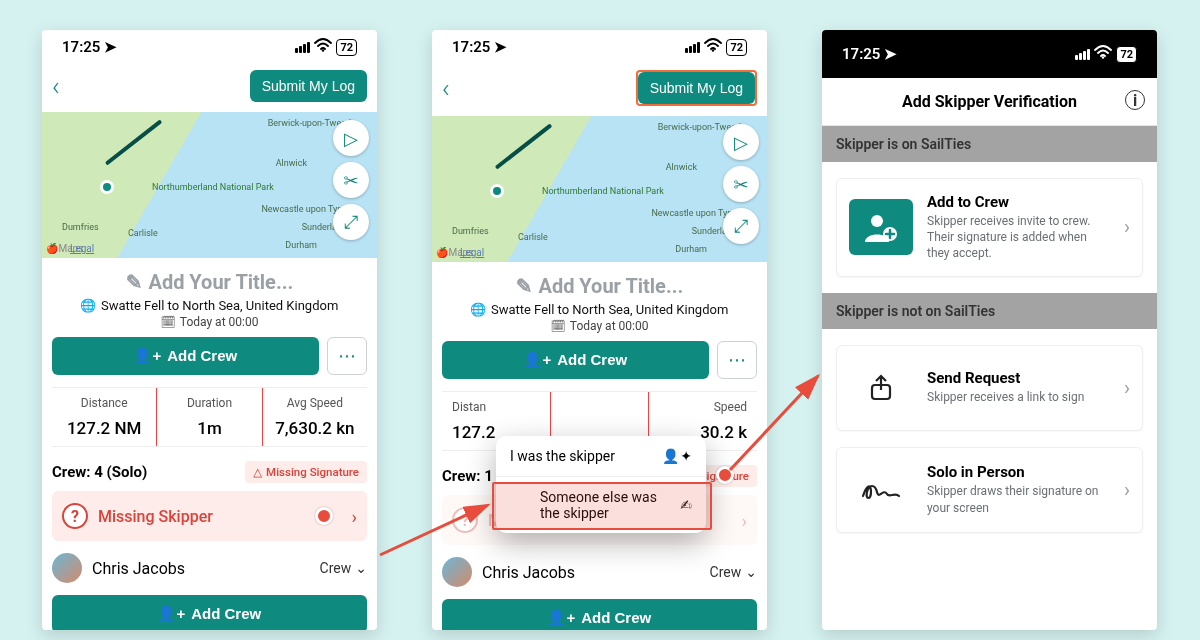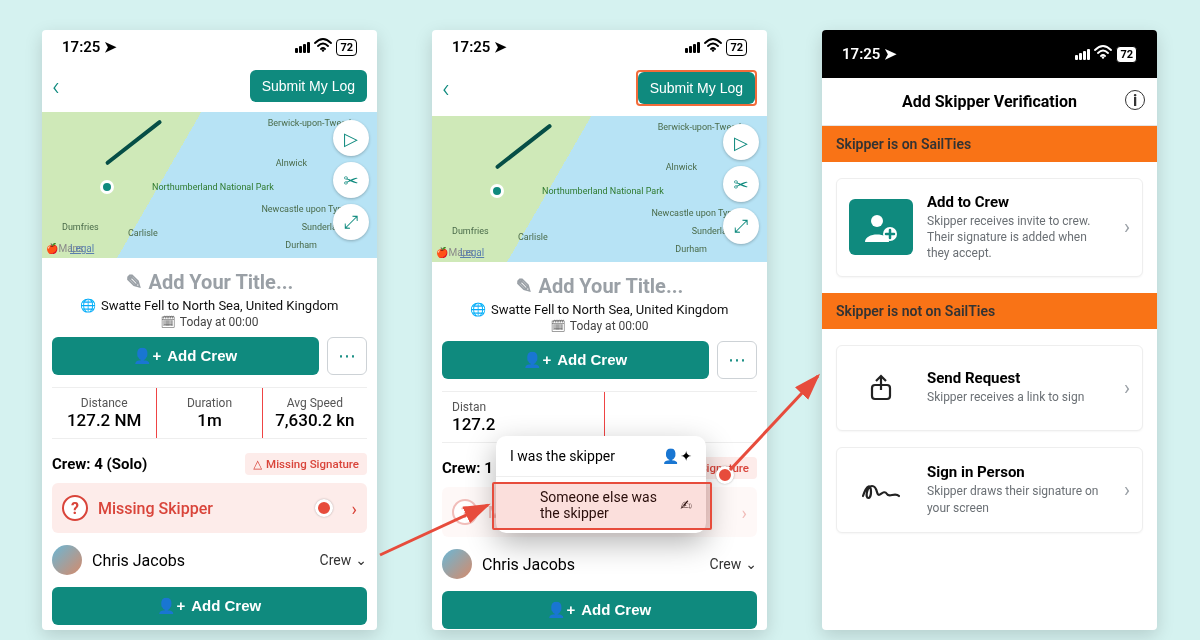--- a/index.html
+++ b/index.html
@@ -83,21 +83,21 @@
   .morebtn {
     width:40px; border:1px solid #cdd2d6; border-radius:6px; background:#fff; color:#0f8a7e;
     display:flex; align-items:center; justify-content:center; font-size:18px;
   }
 
   
   .stats { display:flex; margin:12px 10px 0; border-top:1px solid #eee; border-bottom:1px solid #eee; }
   .stat { flex:1; text-align:center; padding:8px 0; }
   .stat + .stat { border-left:1px solid #ef4444; }
   .stat .lbl { font-size:12px; color:#555; }
-  .stat .val { font-size:17px; font-weight:500; margin-top:0;}
+  .stat .val { font-size:17px; font-weight:500; margin-top:8px;}
 
   
   .crewhdr { display:flex; justify-content:space-between; align-items:center; padding:14px 10px 8px; }
   .crewhdr .left { font-weight:700; font-size:15px; }
   .warnpill {
     display:inline-flex; align-items:center; gap:4px; color:#d9443a; background:#fdecea;
     font-size:11.5px; padding:4px 8px; border-radius:4px; font-weight:500;
   }
 
   
@@ -137,21 +137,21 @@
   }
 
   
   .p3 .statusbar { background:#000; color:#fff; height:48px; }
   .p3 .sheethdr {
     background:#fff; text-align:center; padding:14px 18px; font-weight:700; font-size:16px;
     border-bottom:1px solid #e5e5e5; position:relative;
   }
   .p3 .sheethdr .info { position:absolute; right:12px; top:12px; font-size:16px; color:#333;
     width:20px;height:20px;border:1.5px solid #333;border-radius:50%;display:flex;align-items:center;justify-content:center;}
-  .sectionhdr { background:#f97316; padding:10px 14px; font-size:14px; font-weight:600; color:#333; }
+  .sectionhdr { background:#a3a3a3; padding:10px 14px; font-size:14px; font-weight:600; color:#333; }
   .card {
     margin:16px 14px; background:#fff; border:1px solid #eee; border-radius:6px;
     display:flex; align-items:center; gap:14px; padding:14px 12px; box-shadow:0 1px 2px rgba(0,0,0,.04);
   }
   .card .iconbox {
     width:64px; height:56px; border-radius:6px; display:flex; align-items:center; justify-content:center;
     font-size:28px; color:#333;
   }
   .card.teal .iconbox { background:#0f8a7e; color:#fff; }
   .card .body { flex:1; }
@@ -340,20 +340,24 @@
           <span>Add Crew</span>
         </button>
     <button class="morebtn">⋯</button>
   </div>
   <div class="stats">
     <div class="stat" style="text-align:left;padding-left:10px">
           <div class="lbl">Distan</div>
           <div class="val">127.2</div>
         </div>
     <div class="stat"></div>
+    <div class="stat" style="text-align:right;padding-right:10px">
+          <div class="lbl">Speed</div>
+          <div class="val">30.2 k</div>
+        </div>
   </div>
   <div class="crewhdr">
     <div class="left">Crew: 1 (S</div>
     <div class="warnpill">
           <span>g Signature</span>
         </div>
   </div>
   <div class="missrow faded">
     <div class="left">
           <div class="qmark">?</div>
@@ -444,21 +448,21 @@
         </div>
     <div class="go">›</div>
   </div>
   <div class="card">
     <div class="iconbox">
       <svg width="40" height="24" viewBox="0 0 40 24" fill="none" stroke="#222" stroke-width="2.2" stroke-linecap="round">
             <path d="M2 18 C6 6, 10 6, 10 14 C10 22, 4 22, 6 14 C8 6, 14 6, 16 14 C18 22, 22 10, 26 16 C28 20, 34 14, 38 18"></path>
           </svg>
     </div>
     <div class="body">
-          <div class="t">Sign in Person</div>
+          <div class="t">Solo in Person</div>
           <div class="d">Skipper draws their signature on your screen</div>
         </div>
     <div class="go">›</div>
   </div>
 </div>
 
 <svg class="arrows">
   <defs>
     <marker id="ah" markerWidth="10" markerHeight="10" refX="8" refY="3" orient="auto">
       <path d="M0,0 L9,3 L0,6 Z" fill="#e74c3c"></path>

